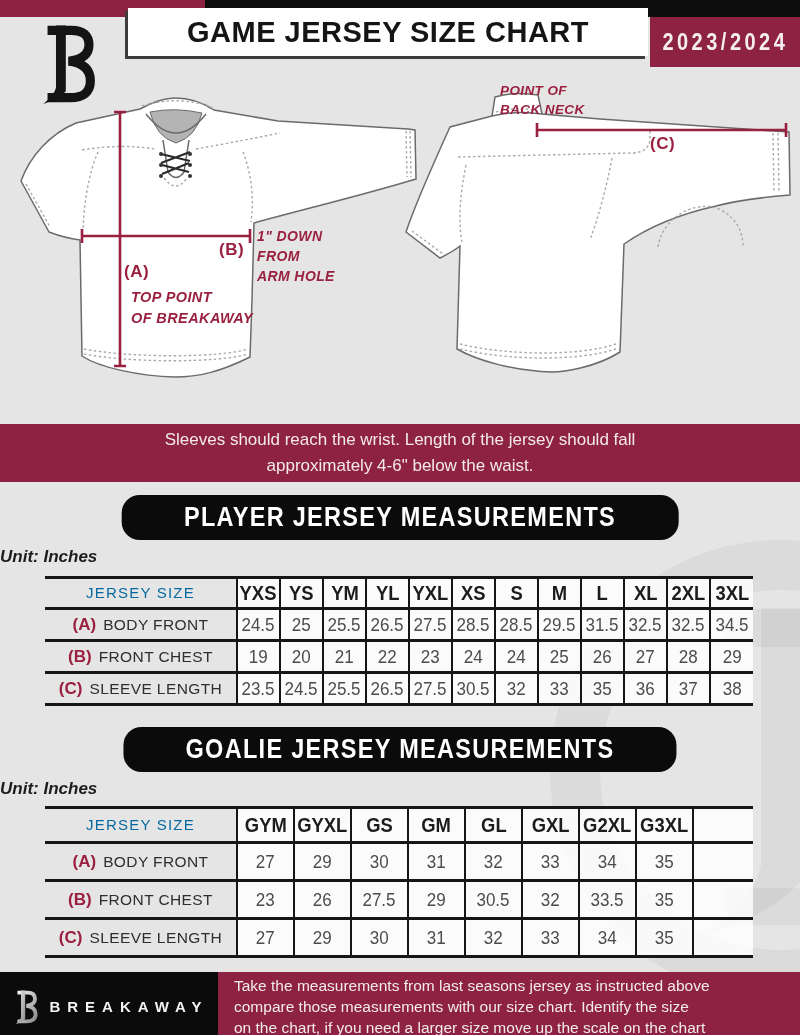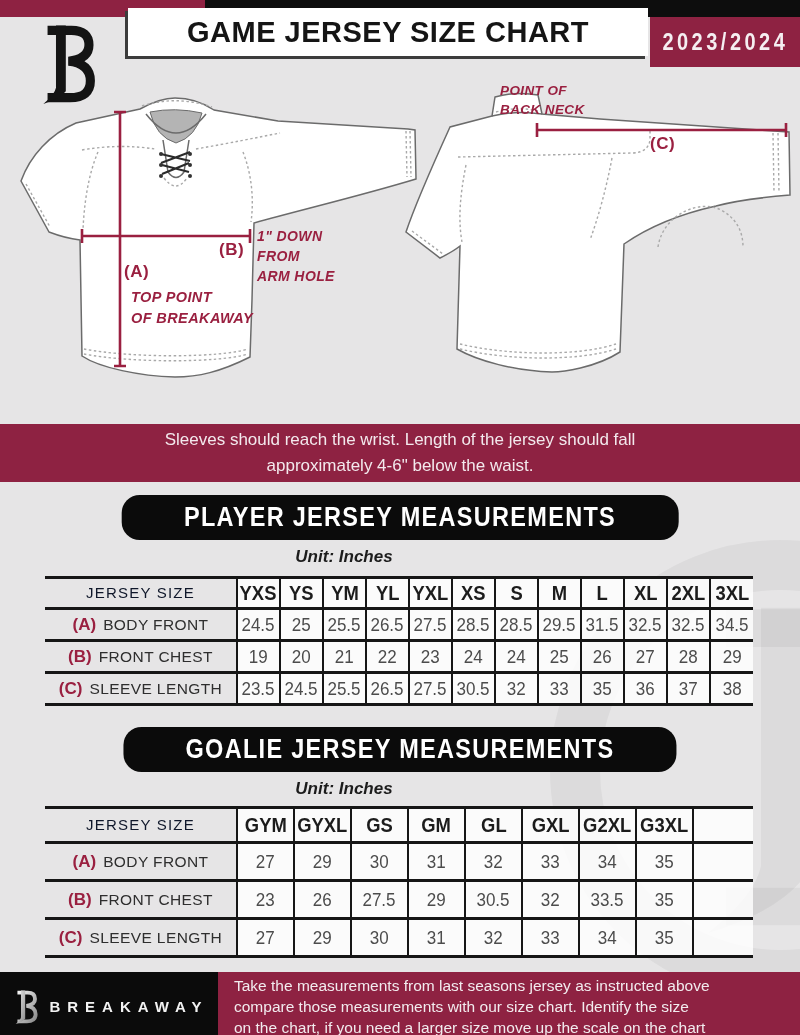--- a/index.html
+++ b/index.html
@@ -36,39 +36,39 @@
   .notice{position:absolute;left:0;top:424px;width:800px;height:58px;background:#8e2242;z-index:2;
           display:flex;align-items:center;justify-content:center;text-align:center;}
   .notice .t{color:#f3e9ed;font-size:17px;line-height:1.55;white-space:pre-line;}
 
   
   .pill{position:absolute;left:50%;transform:translateX(-50%);height:45px;background:#0b0b0b;color:#fff;
         border-radius:18px;display:flex;align-items:center;justify-content:center;padding:0 30px;z-index:2;}
   .pill .t{font-size:27px;font-weight:bold;letter-spacing:1.5px;white-space:nowrap;}
   #pill-player{top:495px;}
   #pill-goalie{top:727px;}
-  .unit{position:absolute;left:0;width:688px;text-align:center;font-style:italic;font-weight:bold;
+  .unit{position:absolute;left:0;width:688px;text-align:left;font-style:italic;font-weight:bold;
         font-size:17px;color:#1c1c1c;z-index:2;}
   #unit-player{top:547px;}
   #unit-goalie{top:779px;}
 
   
   table{border-collapse:collapse;table-layout:fixed;position:absolute;left:45px;width:708px;z-index:2;}
   #tbl-player{top:576px;}
   #tbl-goalie{top:806px;}
   td{padding:0;text-align:center;vertical-align:middle;}
   tr{border-bottom:3px solid #161616;}
   thead tr{border-top:3px solid #161616;}
   td + td{border-left:2px solid #161616;}
   td.data{background:rgba(255,255,255,.82);}
   #tbl-player thead tr{height:31px;}  #tbl-player tbody tr{height:32px;}
   #tbl-goalie thead tr{height:35px;}  #tbl-goalie tbody tr{height:38px;}
   .szh{font-weight:bold;font-size:20px;color:#1c1c1c;}
   .num{font-size:18.5px;color:#4c4c4c;}
-  .jsl{font-size:15px;color:#0f172a;letter-spacing:1.2px;}
+  .jsl{font-size:15px;color:#0369a1;letter-spacing:1.2px;}
   .rkey{color:#9a2040;font-weight:bold;font-size:17px;margin-right:7px;}
   .rlab{color:#2e2e2e;font-weight:500;font-size:15.5px;letter-spacing:.4px;}
 
   
   .footer{position:absolute;left:0;top:972px;width:800px;height:63px;display:flex;z-index:4;}
   .footer .brandbox{width:218px;height:69px;background:#0b0b0b;display:flex;align-items:center;justify-content:center;gap:10px;}
   .footer .brand{color:#f2f2f2;font-weight:bold;font-size:15px;letter-spacing:7px;white-space:nowrap;}
   .footer .notebox{flex:1;background:#8e2242;display:flex;align-items:center;padding:6px 14px 0 16px;}
   .footer .note{color:#f2ebee;font-size:15.5px;line-height:1.36;white-space:pre-line;}
 

